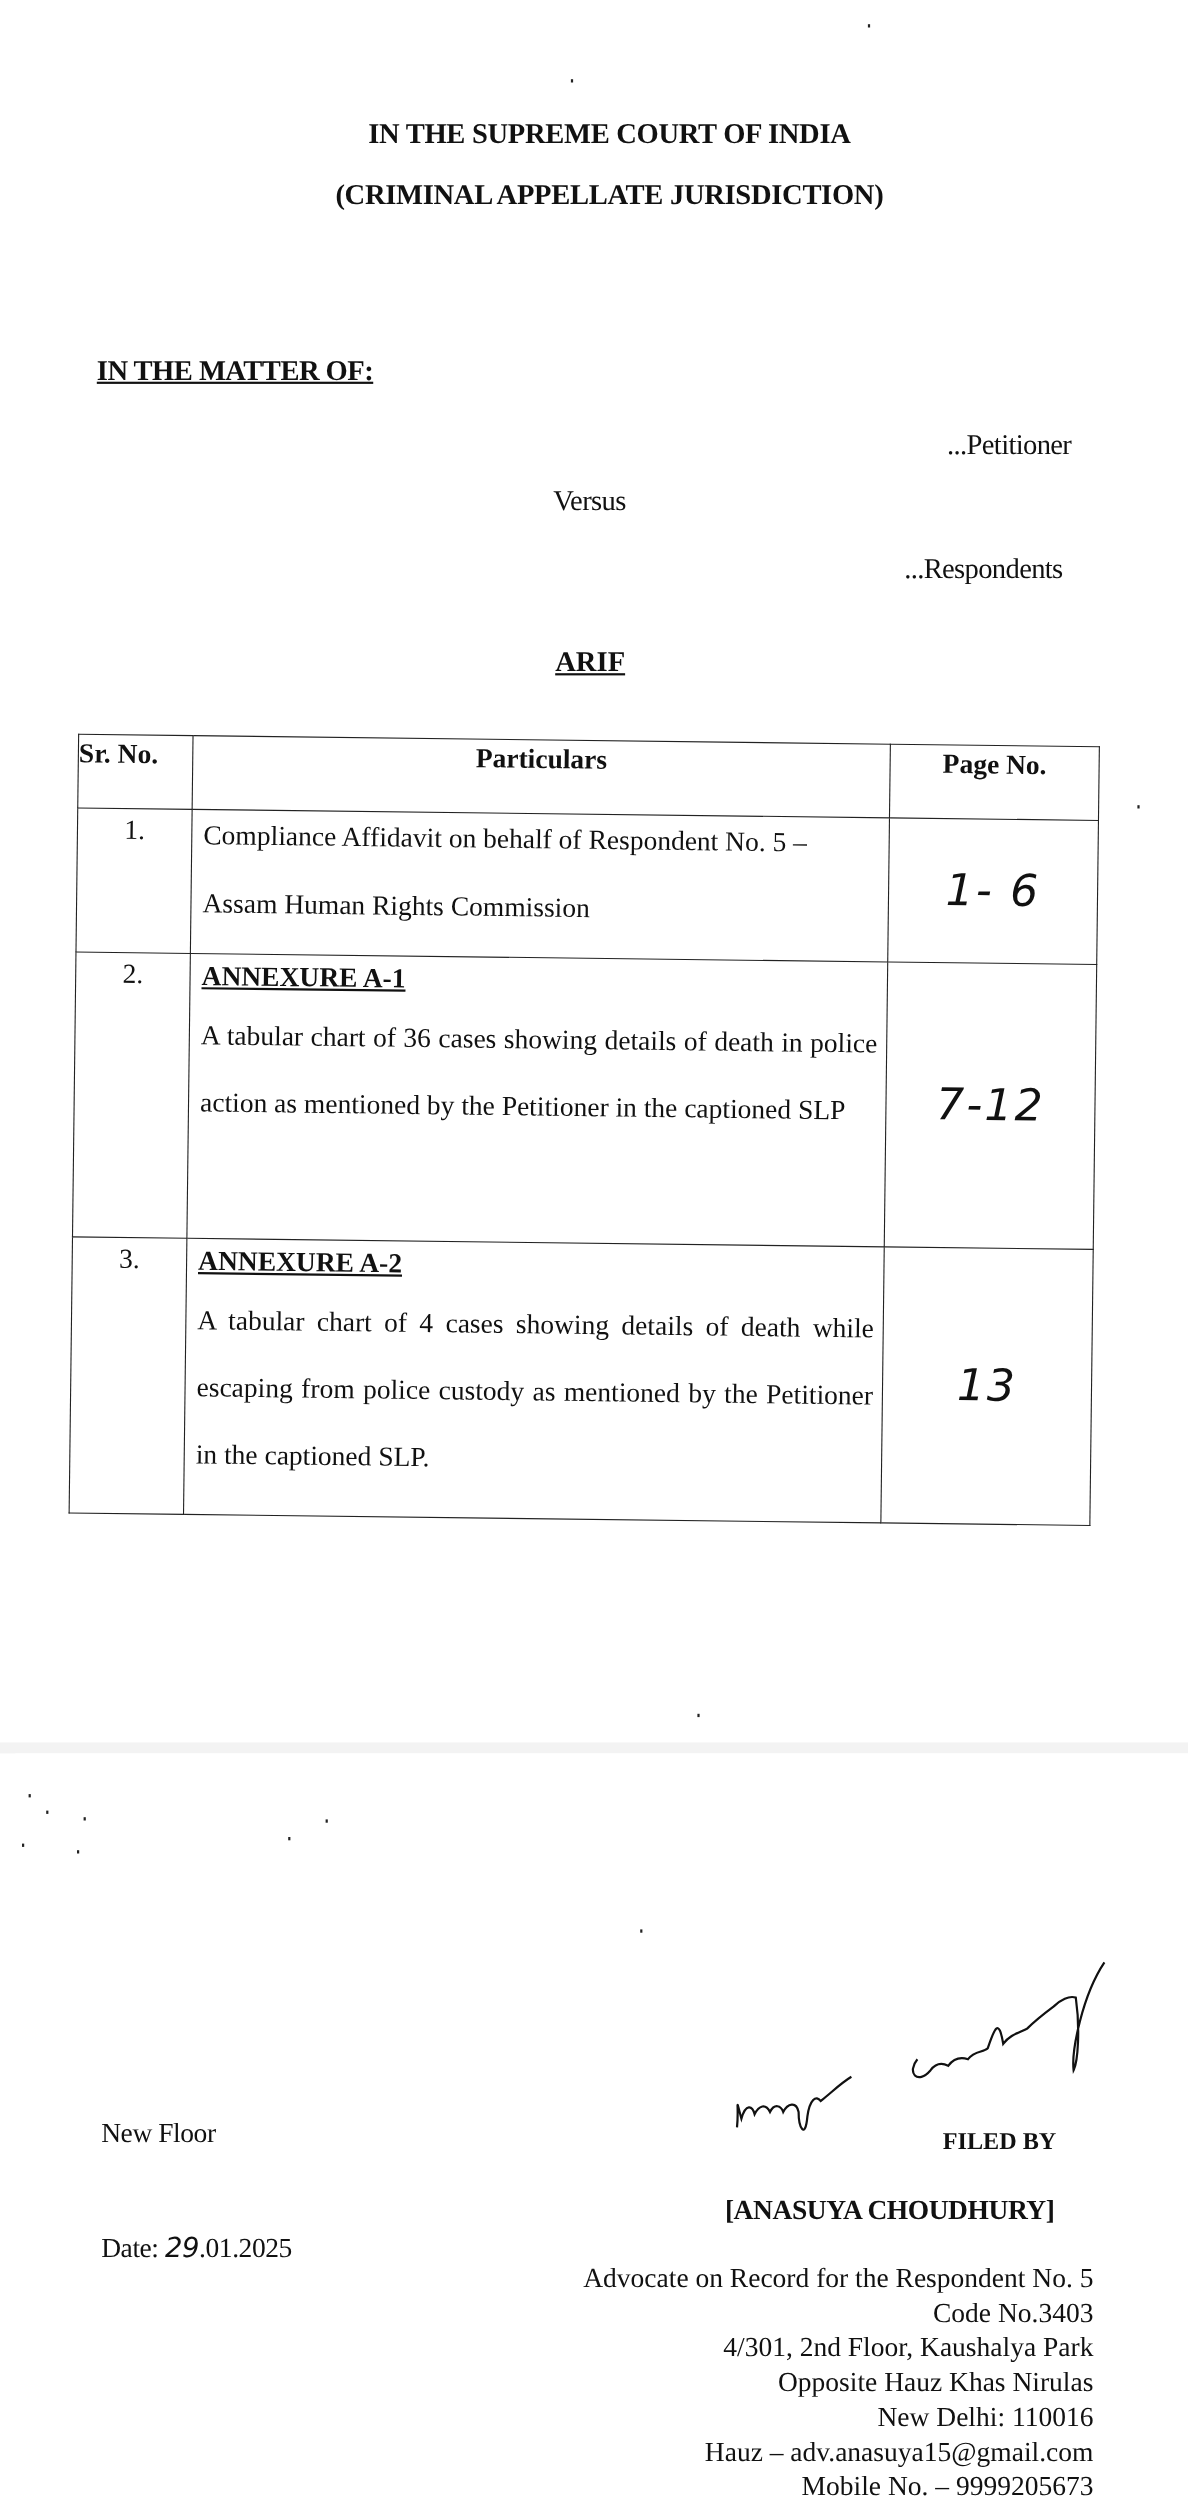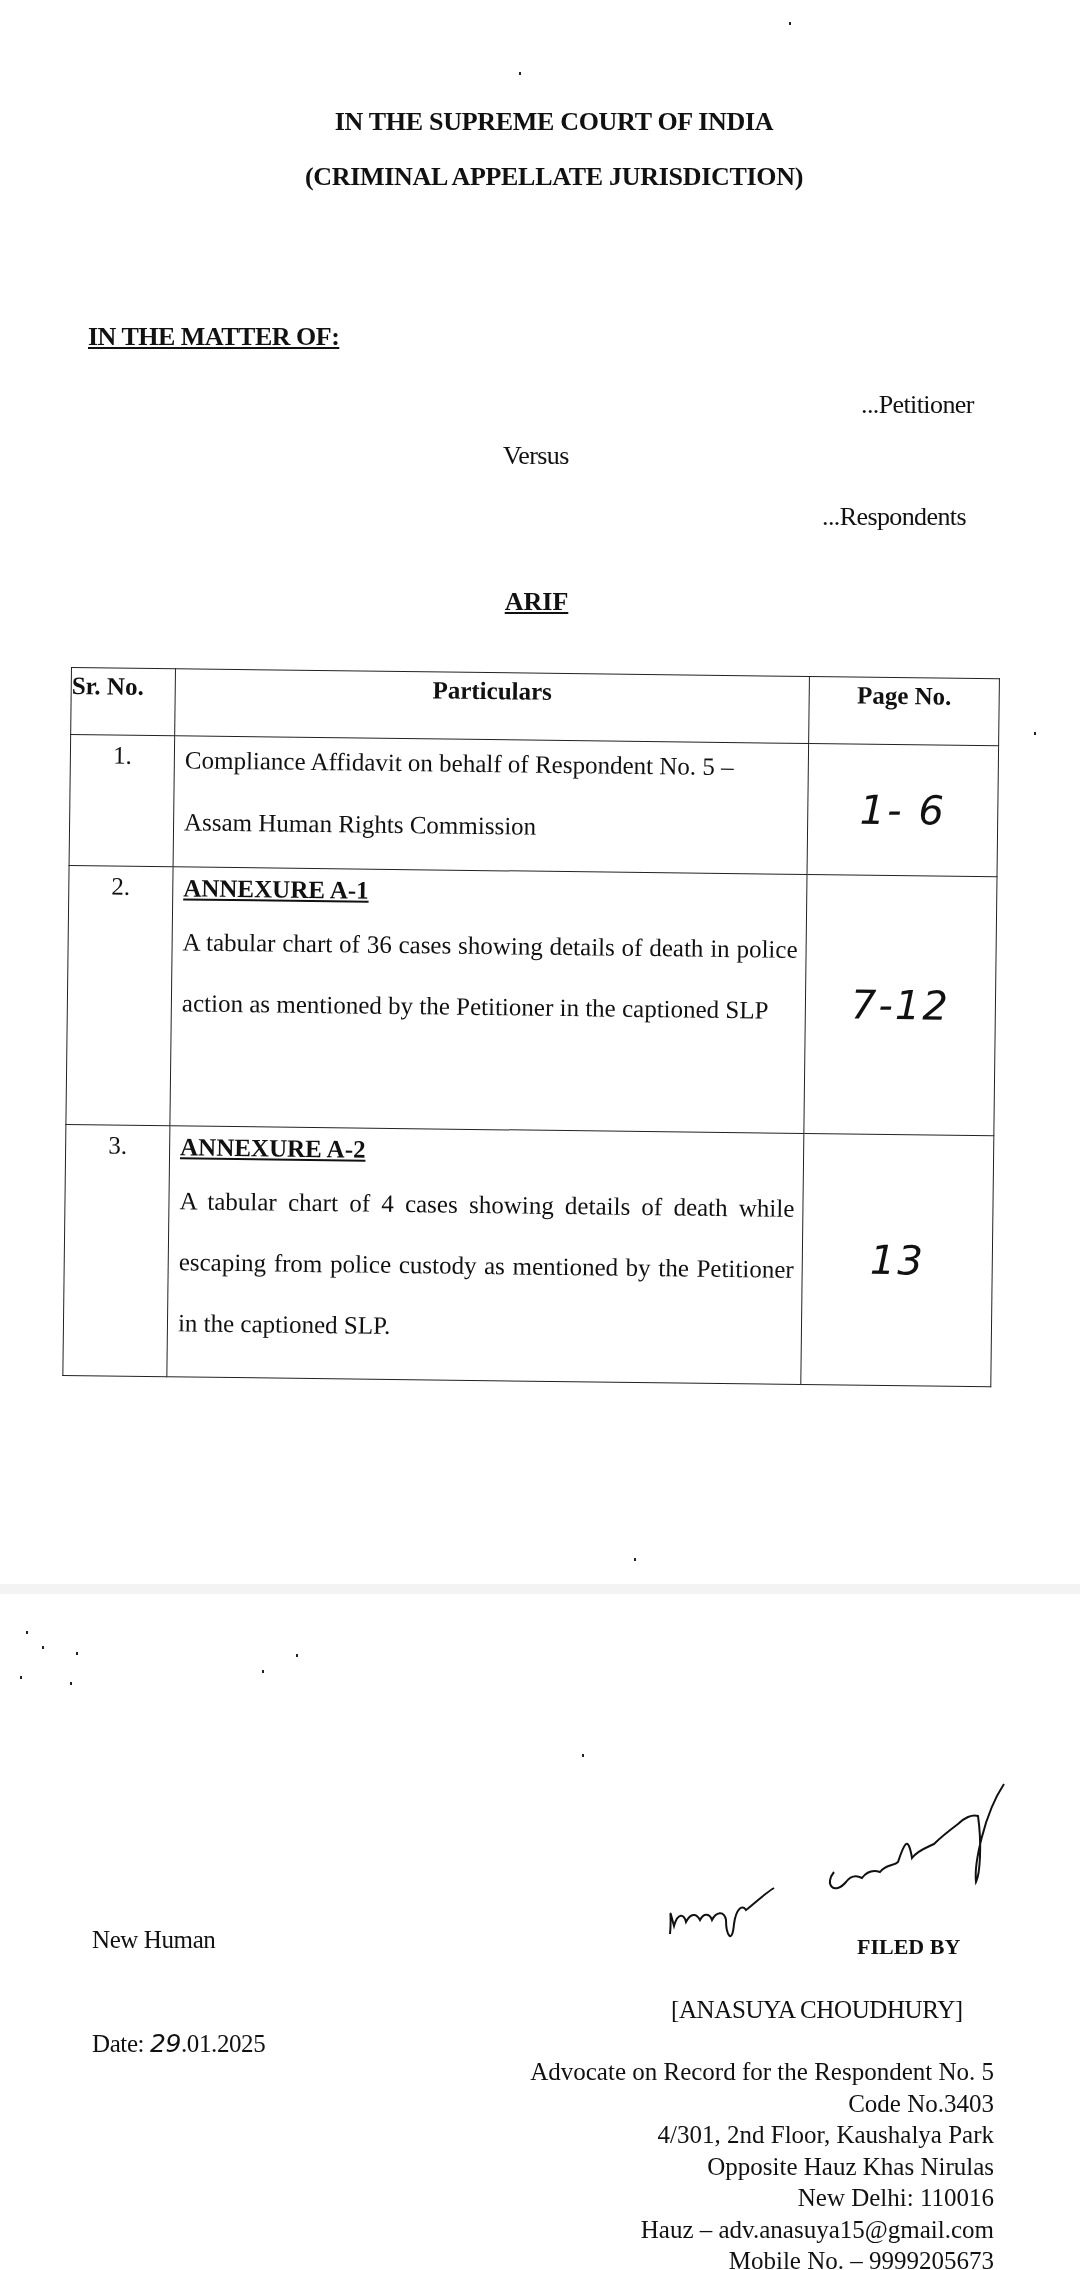--- a/index.html
+++ b/index.html
@@ -125,24 +125,23 @@
     
     .left-text {
       font-size: 25px;
       letter-spacing: -0.4px;
     }
     .filed-by {
       font-weight: bold;
       font-size: 22px;
     }
     .adv-name {
-      font-weight: normal;
+      font-weight: bold;
       font-size: 25px;
       letter-spacing: -0.4px;
-      margin-left: 12px;
     }
     .address {
       right: 100px;
       text-align: right;
       font-size: 25px;
       line-height: 31.5px;
     }
     .address div { white-space: nowrap; }
     .hand-date {
       font-family: "DejaVu Sans", sans-serif;
@@ -240,21 +239,21 @@
   <span class="speck" style="left:282px; top:60px;"></span>
   <span class="speck" style="left:248px; top:76px;"></span>
   <span class="speck" style="left:568px; top:160px;"></span>
 
   <svg class="abs" style="left:640px; top:180px;" width="380" height="170" viewBox="0 0 380 170">
     <title>Anasuya Choudhury</title>
     <path d="M16 160 C 18 140, 14 130, 20 152 C 24 138, 30 140, 32 148 C 36 140, 42 138, 46 146 C 50 138, 56 140, 58 146 C 62 138, 70 136, 72 146 C 72 160, 78 172, 80 150 C 82 135, 88 130, 92 136 C 100 130, 110 120, 120 114" fill="none" stroke="#111" stroke-width="2"></path>
     <path d="M180 98 C 170 110, 180 122, 192 108 C 198 100, 204 102, 208 104 C 214 96, 220 96, 226 98 C 232 90, 240 92, 244 88 C 250 70, 254 60, 258 84 C 264 76, 272 74, 280 70 C 288 62, 296 56, 304 50 C 310 44, 318 40, 324 42 C 328 70, 326 100, 322 108 C 320 90, 330 40, 350 10" fill="none" stroke="#111" stroke-width="2"></path>
   </svg>
 
-  <div class="abs left-text" style="left:78px; top:332px;">New Human</div>
+  <div class="abs left-text" style="left:78px; top:332px;">New Floor</div>
   <div class="abs left-text" style="left:78px; top:395px;margin-top:40px;">
     <span>Date:</span>
     <span class="hand-date">29</span><span>.01.2025</span>
   </div>
 
   <div class="abs filed-by" style="left:843px; top:340px;">FILED BY</div>
   <div class="abs adv-name" style="left:645px; top:402px;">[ANASUYA CHOUDHURY]</div>
 
   <div class="abs address" style="top:462px;">
     <div>Advocate on Record for the Respondent No. 5</div>

